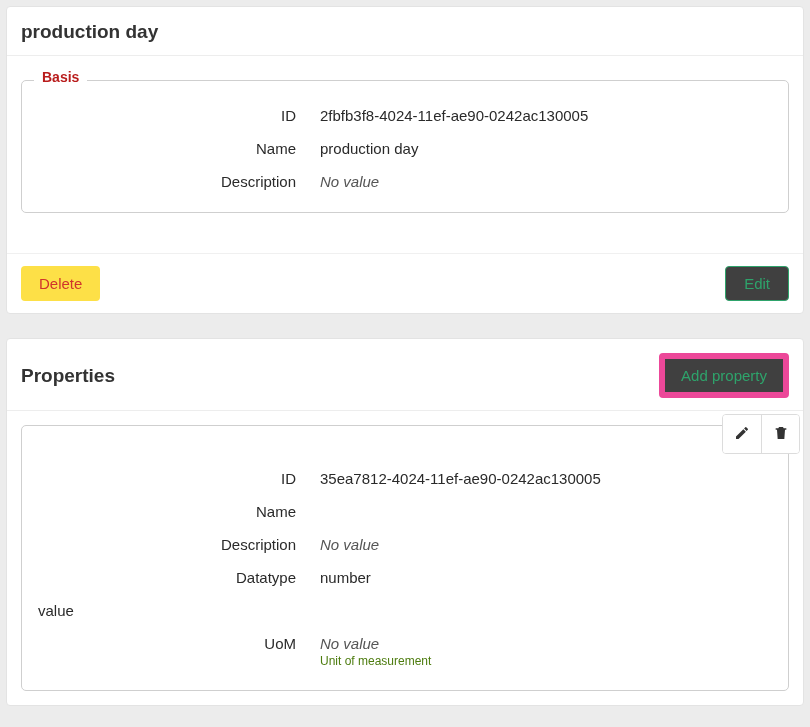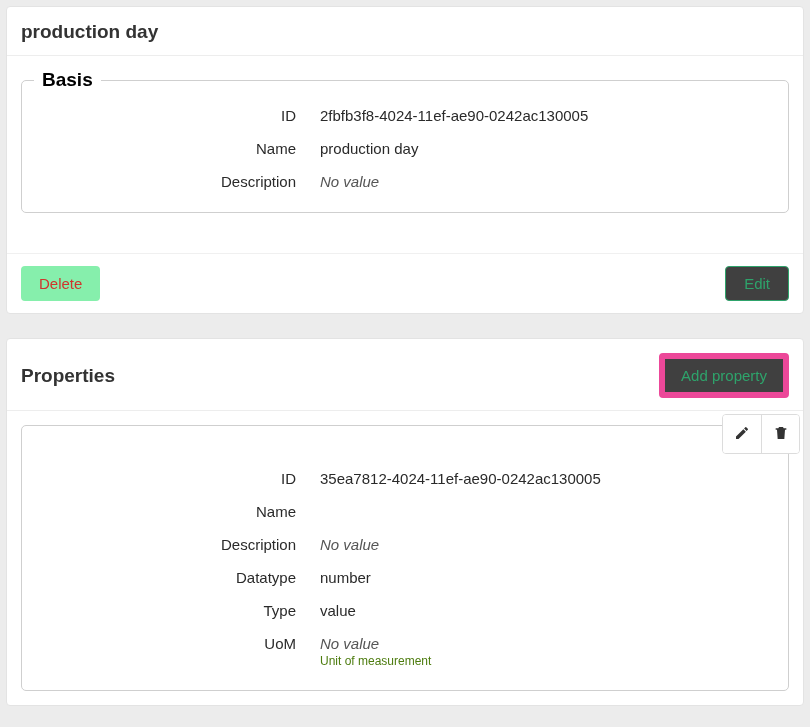--- a/index.html
+++ b/index.html
@@ -40,22 +40,22 @@
     border-radius: 5px;
     padding: 18px 16px 14px 16px;
     margin-top: 10px;
   }
   .fieldset-badge {
     position: absolute;
     top: -12px;
     left: 12px;
     background: #fff;
     padding: 0 8px;
-    font-size: 19px;
-    color: #000000;
+    font-size: 14px;
+    color: #b91c1c;
     font-weight: 600;
   }
   .fieldset-plain {
     position: relative;
     border: 1px solid #cfcfcf;
     border-radius: 5px;
     padding: 36px 16px 14px 16px;
     margin: 14px;
   }
   .icon-corner {
@@ -102,21 +102,21 @@
     display: inline-flex;
     align-items: center;
     justify-content: center;
     border-radius: 4px;
     font-size: 15px;
     padding: 8px 18px;
     cursor: pointer;
     background: #404040;
     border: 1px solid transparent;
   }
-  .btn-delete { background: #86efac; color: #d0342c; border: none; }
+  .btn-delete { background: #fde047; color: #d0342c; border: none; }
   .btn-edit   { border: 1px solid #2ea36b; color: #2ea36b; }
   .btn-add    { border: 6px solid #ec4899; color: #2ea36b; padding: 8px 16px; }
 </style>
 </head>
 <body>
 
 <div class="card">
 
   <div class="card-header">
     <span class="card-title">production day</span>
@@ -181,21 +181,20 @@
     </div>
     <div class="kv-row">
       <div class="kv-label">Description</div>
       <div class="kv-value"><em>No value</em></div>
     </div>
     <div class="kv-row">
       <div class="kv-label">Datatype</div>
       <div class="kv-value">number</div>
     </div>
     <div class="kv-row">
-      <div class="kv-label">Type</div>
       <div class="kv-value">value</div>
     </div>
     <div class="kv-row">
       <div class="kv-label">UoM</div>
       <div class="kv-value">
         <em>No value</em>
         <div class="kv-sub">Unit of measurement</div>
       </div>
     </div>
   </div>

